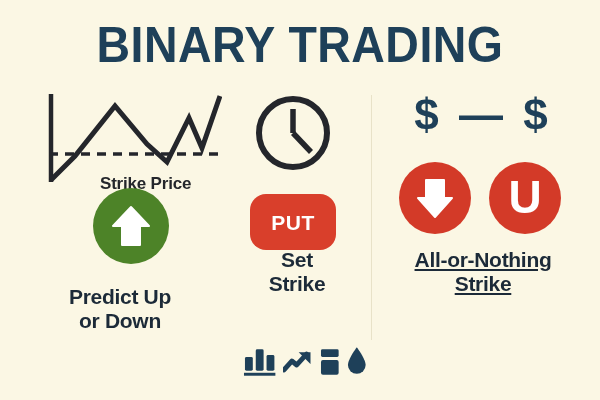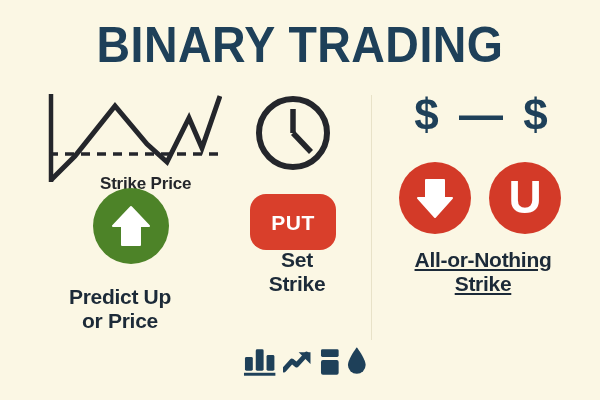--- a/index.html
+++ b/index.html
@@ -221,21 +221,21 @@
     </div>
 
     <div class="icon-circle" id="circle-up">
       <svg width="40" height="44" viewBox="0 0 40 44">
         <path d="M20 3 L38 22 L29 22 L29 41 L11 41 L11 22 L2 22 Z" fill="#ffffff" stroke="#ffffff" stroke-width="2" stroke-linejoin="round"></path>
       </svg>
     </div>
 
     <div class="caption" id="caption-left">
       <div>Predict Up</div>
-      <div>or Price</div>
+      <div>or Down</div>
     </div>
   </div>
 
   <div class="panel" id="panel-middle">
 
     <svg id="clock" viewBox="0 0 78 78">
       <circle cx="39" cy="39" r="34" fill="none" stroke="#24262b" stroke-width="6"></circle>
       <line x1="39" y1="39" x2="39" y2="15" stroke="#24262b" stroke-width="5.5" stroke-linecap="butt"></line>
       <line x1="39" y1="39" x2="57" y2="58" stroke="#24262b" stroke-width="5.5" stroke-linecap="butt"></line>
     </svg>

